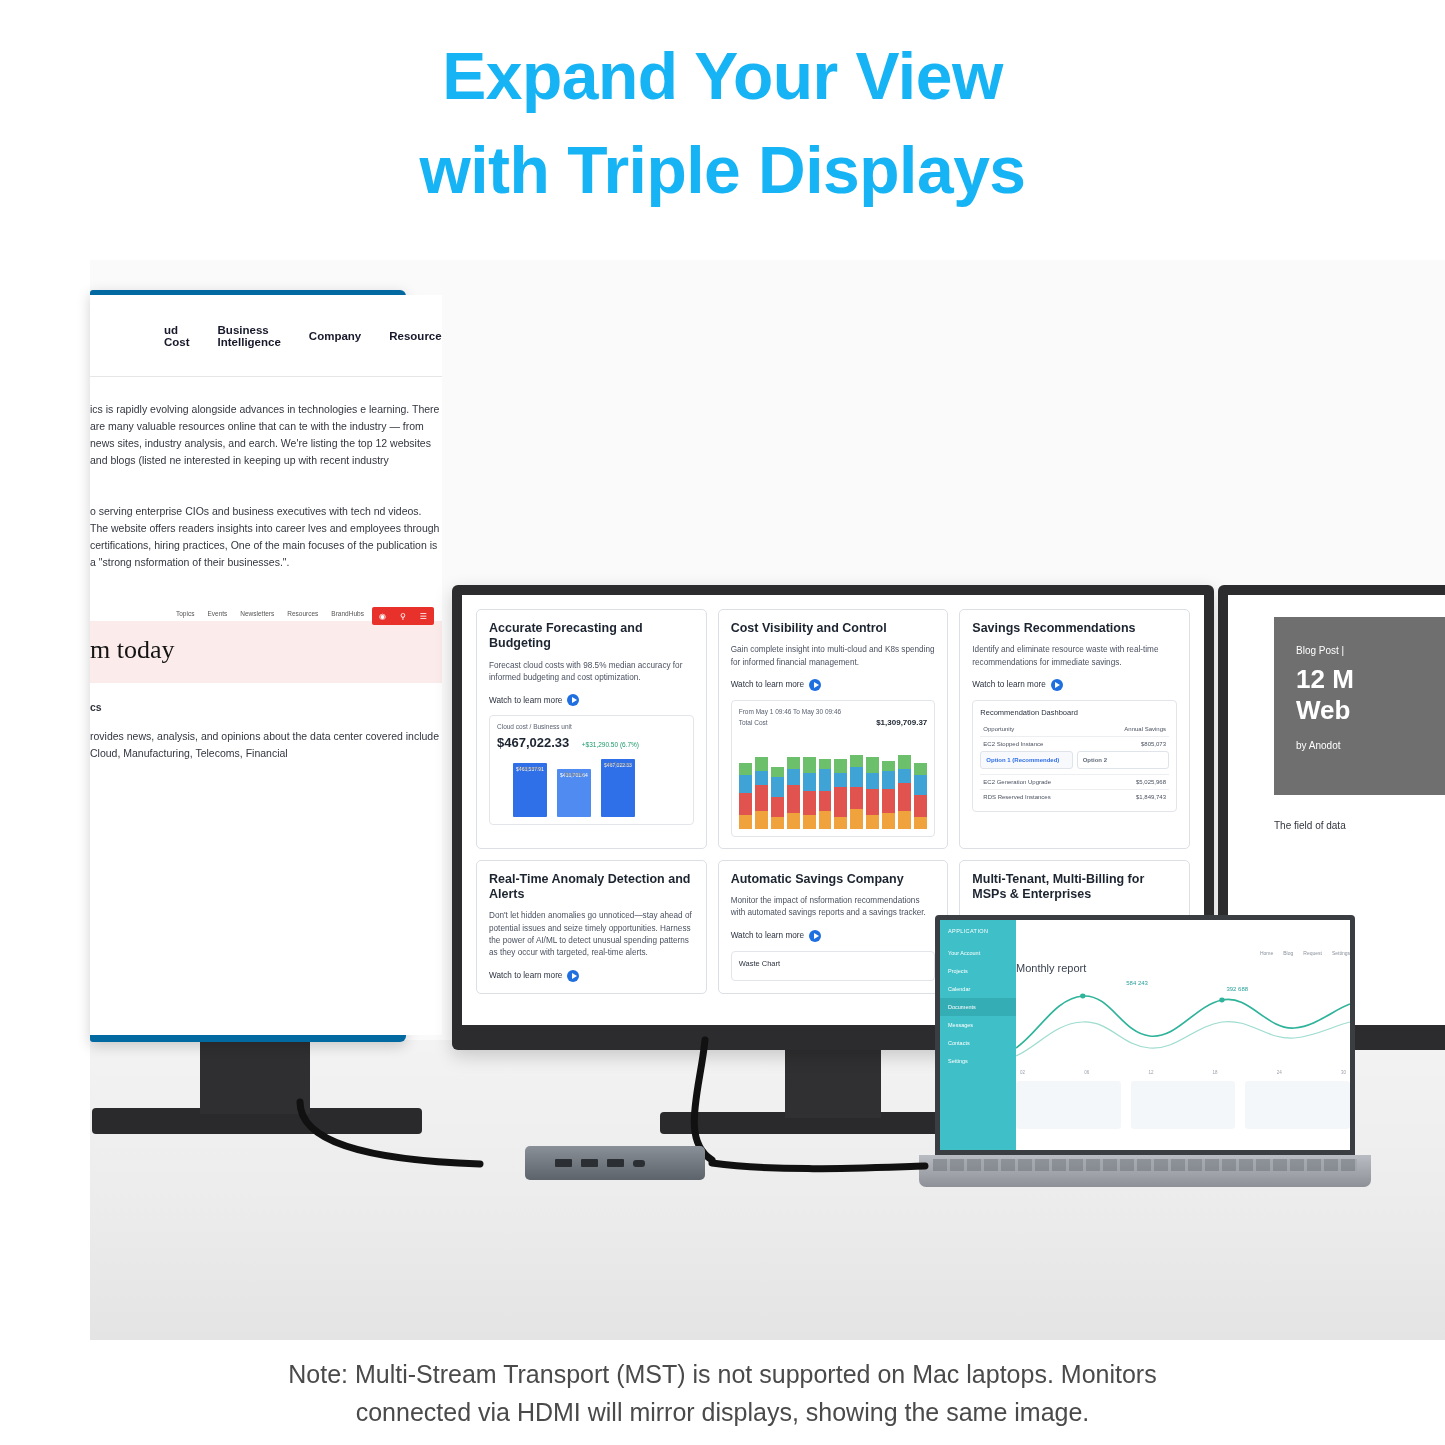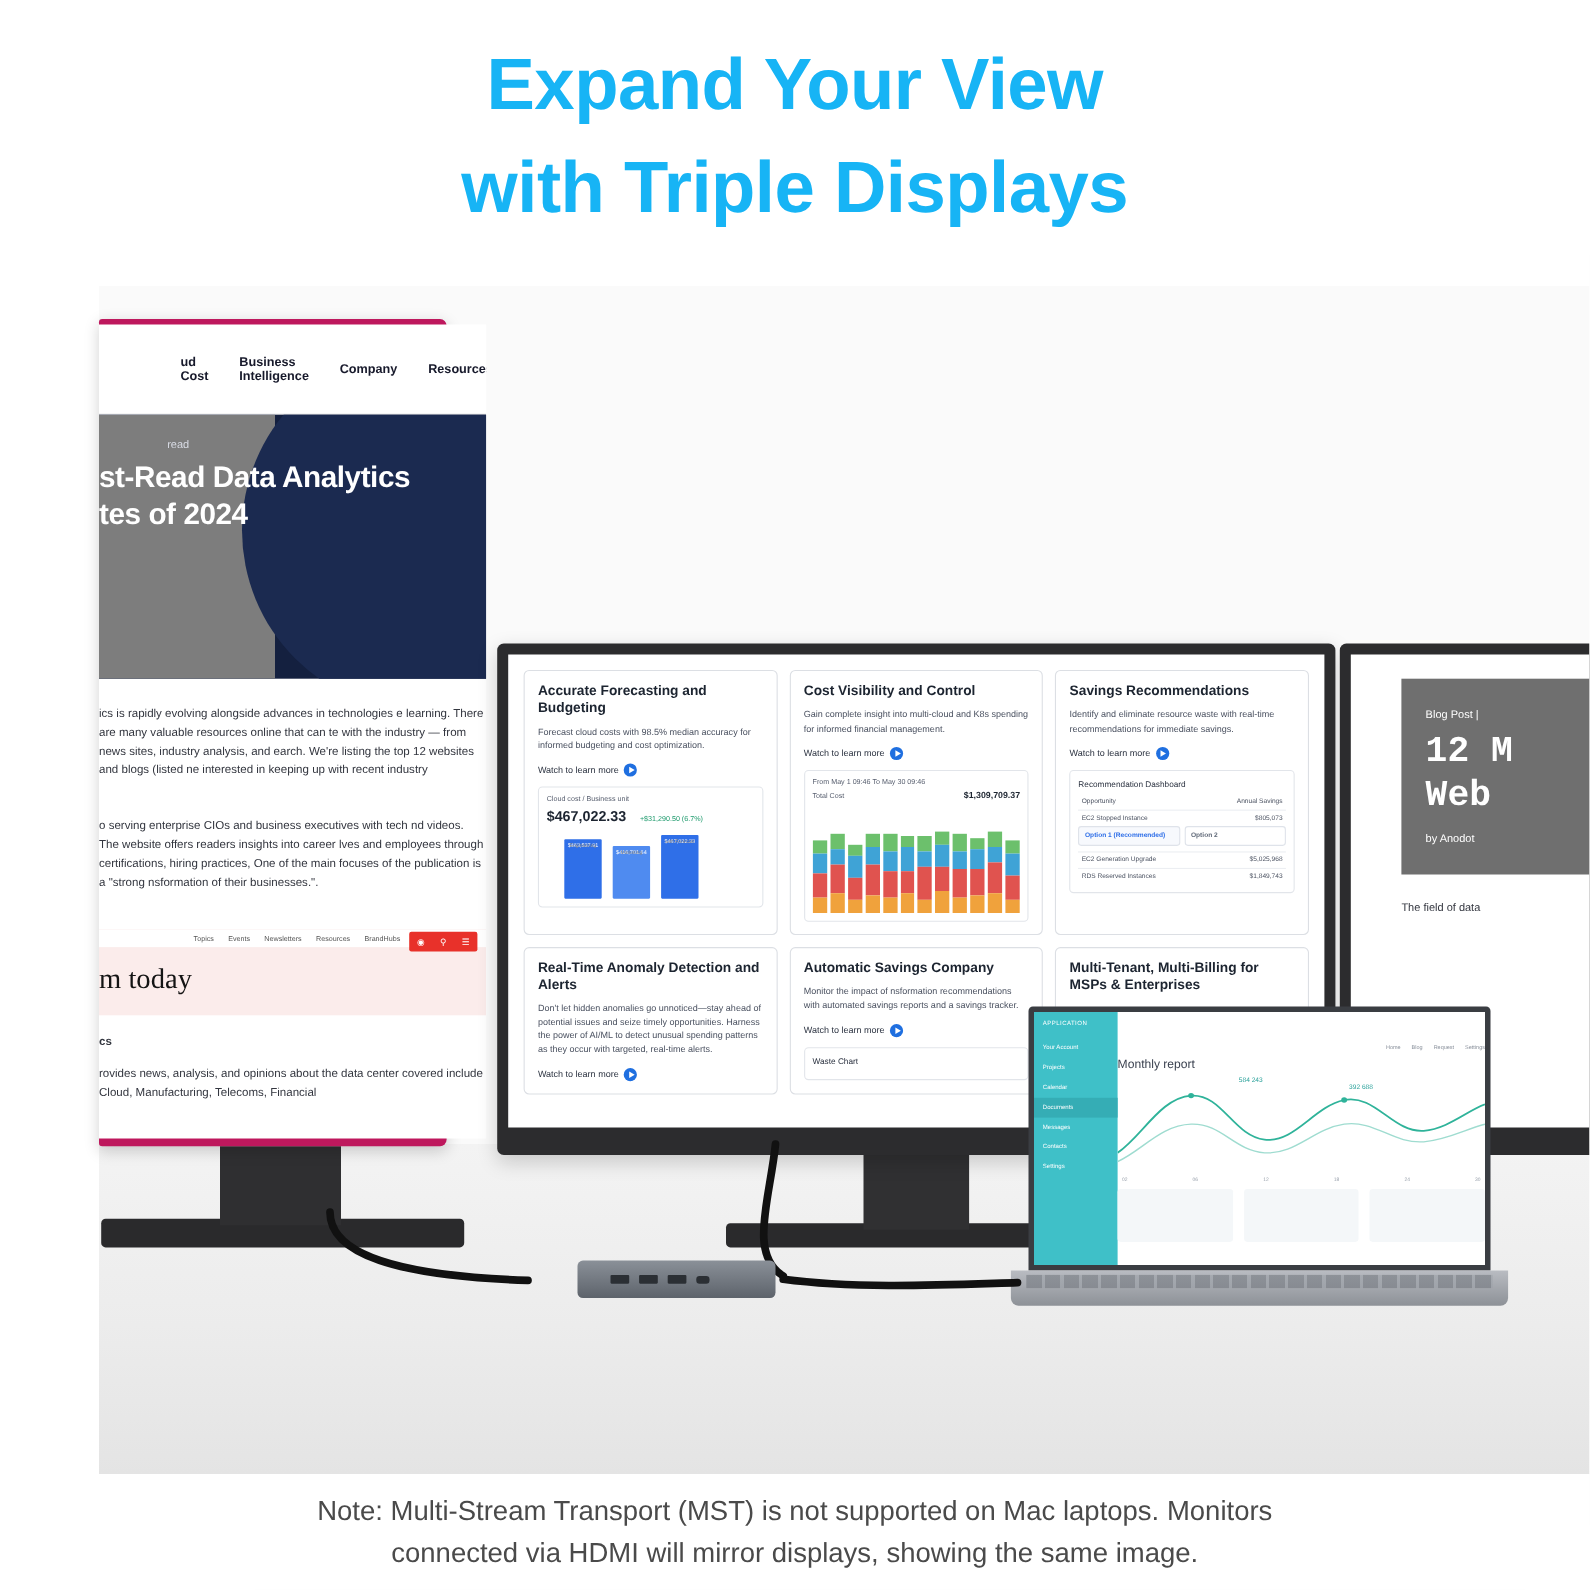--- a/index.html
+++ b/index.html
@@ -67,21 +67,21 @@
     background: #fafafa;
   }
 
   
   .mon-left {
     position: absolute;
     left: 90px;
     top: 30px;
     width: 316px;
     height: 752px;
-    background: #be185d;
+    background: #0369a1;
     border-radius: 3px 6px 6px 3px;
     box-shadow: 0 4px 14px rgba(0,0,0,.18);
   }
   .mon-left .screen {
     position: absolute;
     left: 0; top: 5px;
     width: 352px; height: 740px;
     background: #ffffff;
     overflow: hidden;
   }
@@ -312,21 +312,21 @@
   }
   .rhero {
     margin: 22px 0 0 46px;
     background: #6f6f6f;
     height: 178px;
     color: #fff;
     padding: 28px 0 0 22px;
     box-sizing: border-box;
   }
   .rhero .kick { font-size: 10px; margin-bottom: 8px; }
-  .rhero h2 { margin: 0; font-size: 33px; line-height: 1.2; font-weight: bold; font-family: Liberation Mono, monospace; }
+  .rhero h2 { margin: 0; font-size: 26px; line-height: 1.2; font-weight: bold; }
   .rhero .by { font-size: 10px; margin-top: 14px; }
   .rbody { padding: 22px 0 0 46px; font-size: 10px; color: #33363f; line-height: 1.7; }
 
   
   .laptop {
     position: absolute;
     left: 935px;
     top: 655px;
     width: 420px;
     height: 272px;
@@ -404,31 +404,20 @@
   <div class="mon-left">
     <div class="screen">
 
       <div class="lnav">
         <span>ud Cost</span>
         <span>Business Intelligence</span>
         <span>Company</span>
         <span>Resources</span>
       </div>
 
-      <div class="lhero">
-        <div class="grayblock"></div>
-        <div class="circle"></div>
-        <div class="txtwrap">
-          <div class="kicker">read</div>
-          <h1>
-            <span>st-Read Data Analytics</span><br>
-            <span>tes of 2024</span>
-          </h1>
-        </div>
-      </div>
 
       <div class="lbody">
         <p>ics is rapidly evolving alongside advances in technologies e learning. There are many valuable resources online that can te with the industry — from news sites, industry analysis, and earch. We're listing the top 12 websites and blogs (listed ne interested in keeping up with recent industry</p>
         <p>o serving enterprise CIOs and business executives with tech nd videos. The website offers readers insights into career lves and employees through certifications, hiring practices, One of the main focuses of the publication is a "strong nsformation of their businesses.".</p>
       </div>
 
       <div class="lcard">
         <div class="bar">
           <span>Topics</span>
           <span>Events</span>

